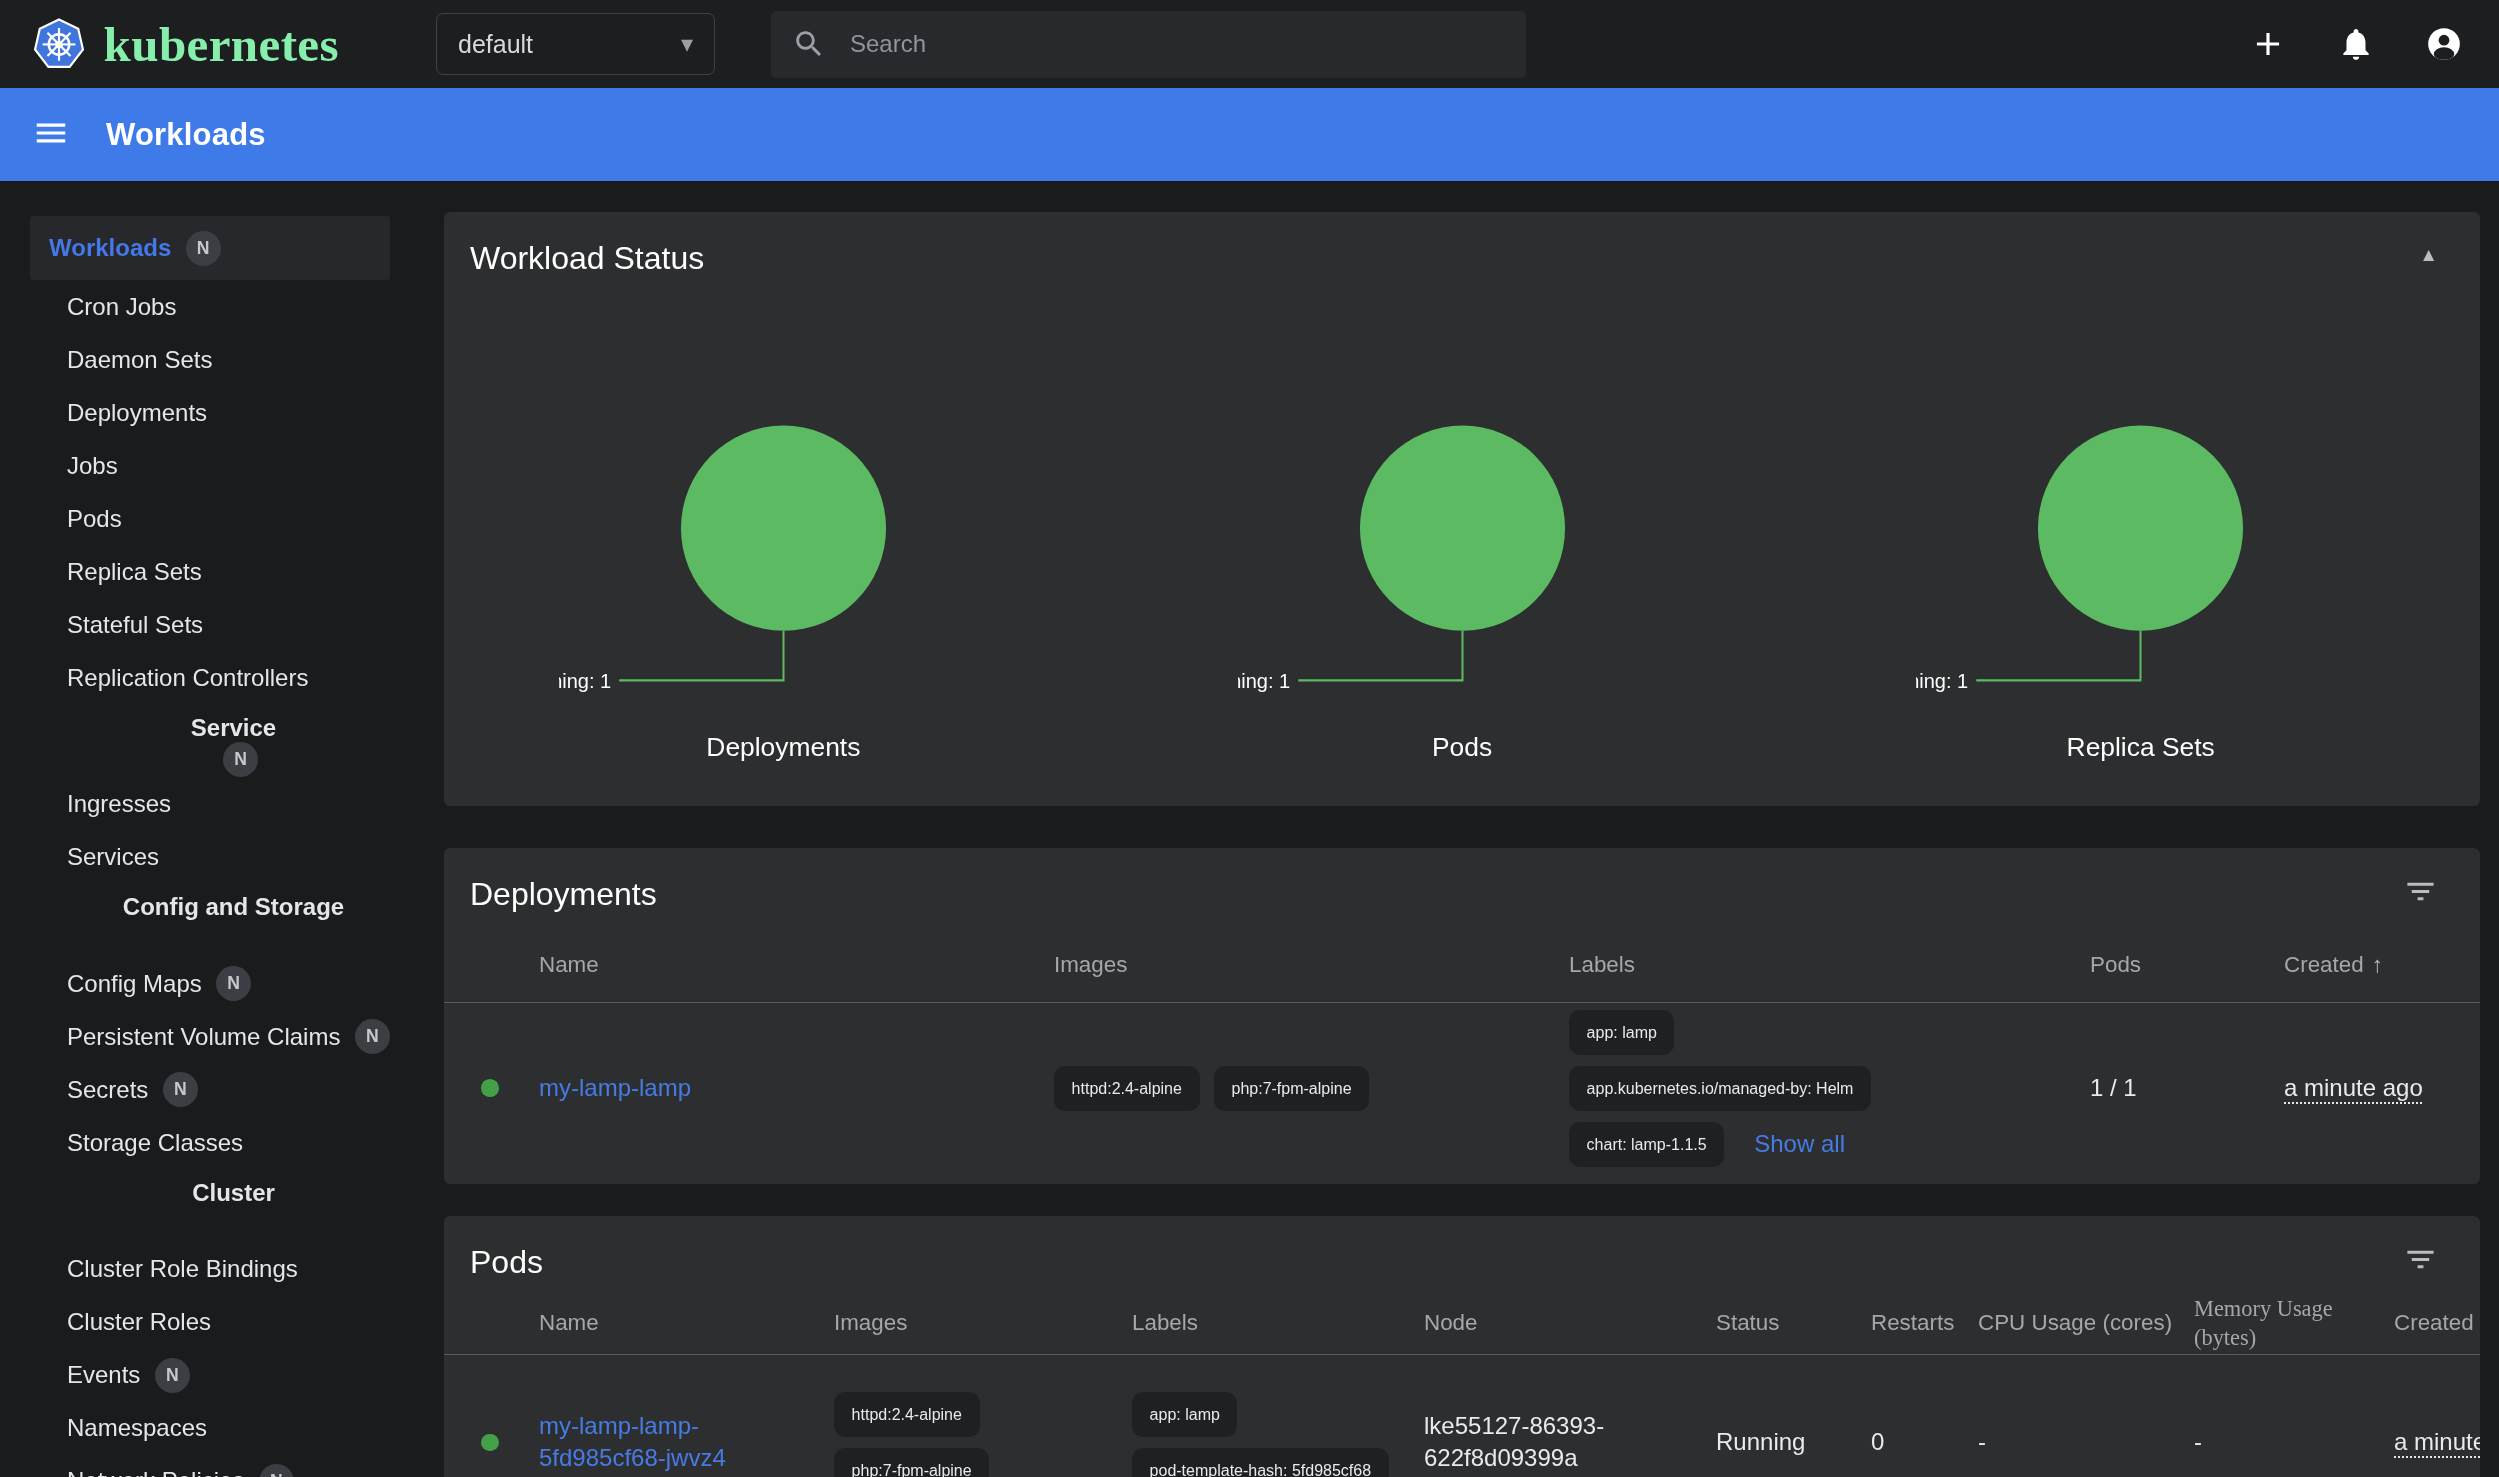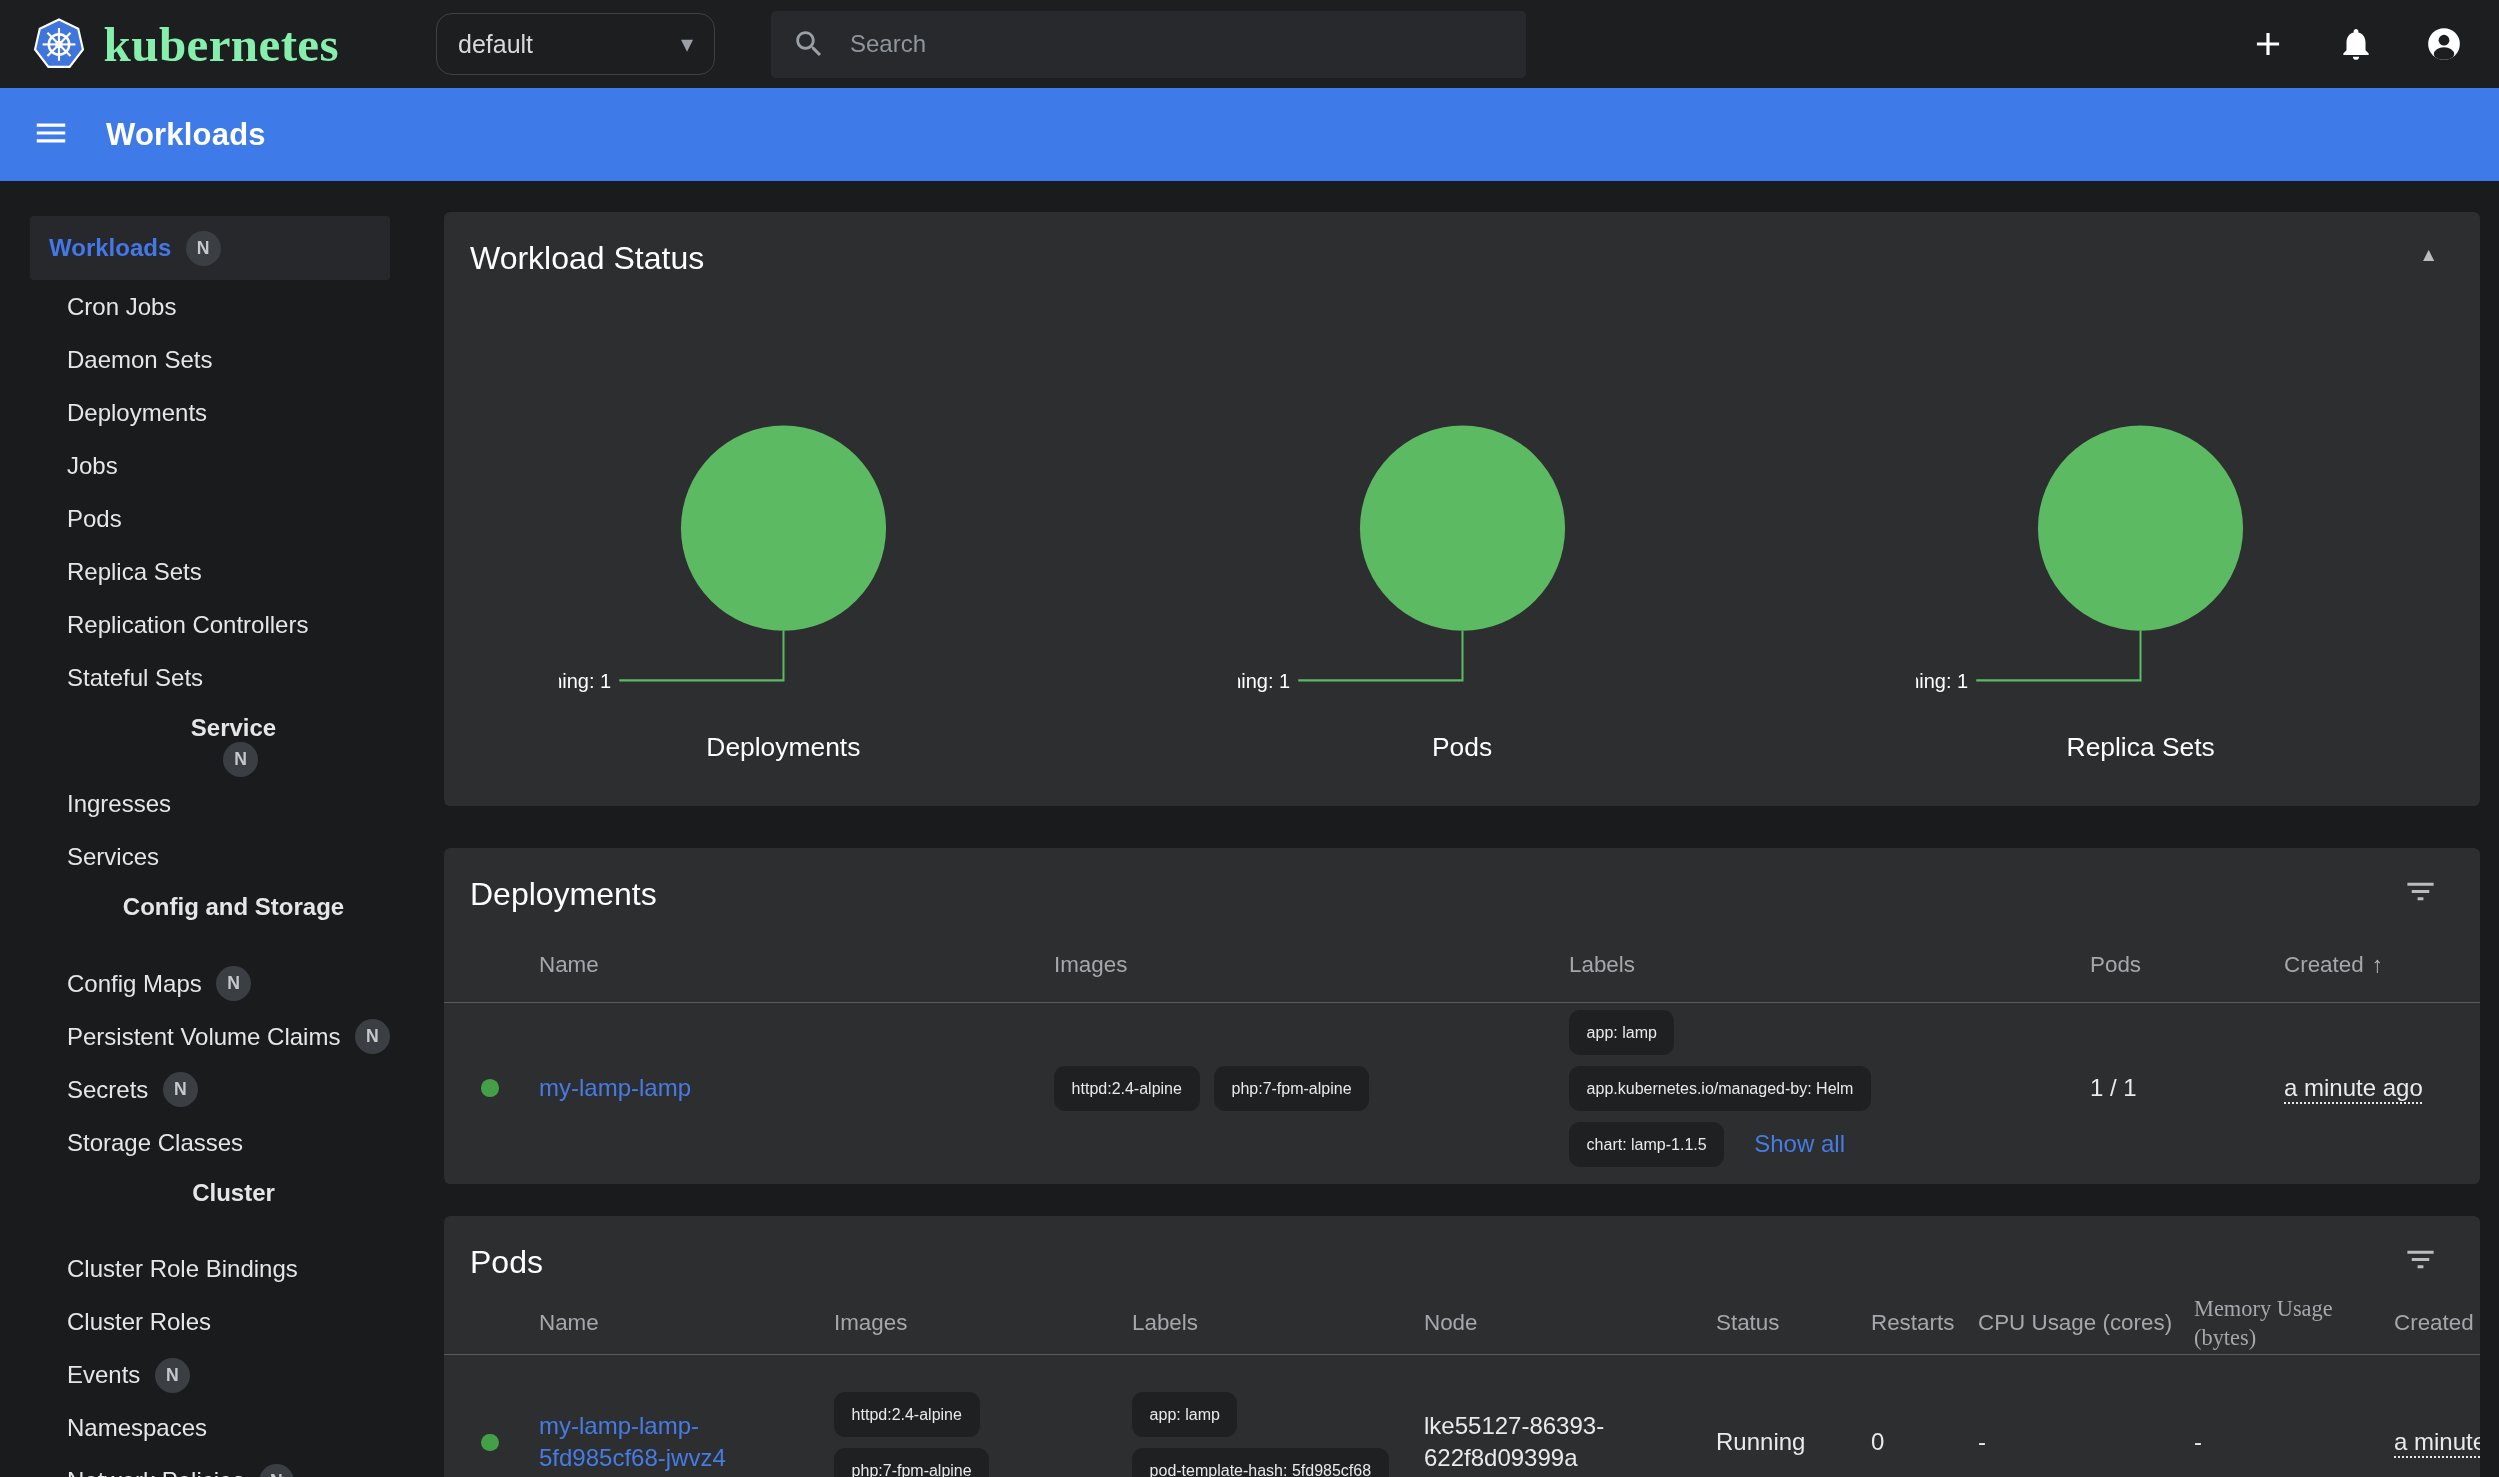--- a/index.html
+++ b/index.html
@@ -14,21 +14,21 @@
   
   .app-header {
     position: absolute; top: 0; left: 0; width: 2500px; height: 88px;
     background: #1d1e20; display: flex; align-items: center;
   }
   .brand { display: flex; align-items: center; margin-left: 32px; width: 336px; }
   .brand svg { width: 54px; height: 54px; }
   .brand-text { margin-left: 17.6px; font-size: 49px; font-weight: 700; color: #86efac; letter-spacing: 0.4px; font-family: Liberation Serif, serif; }
   .ns-select {
     margin-left: 68px; width: 279px; height: 62px;
-    border: 1.6px solid #3f4245; border-radius: 16px;
+    border: 1.6px solid #3f4245; border-radius: 7px;
     display: flex; align-items: center; padding: 0 21px;
     color: #d7dadd; font-size: 25px; cursor: pointer; background: transparent;
   }
   .ns-caret { margin-left: auto; color: #9aa0a6; font-size: 24px; line-height: 1; }
   .search-bar {
     margin-left: 56px; width: 755px; height: 67px; background: #28292c;
     border-radius: 4.8px; display: flex; align-items: center; padding: 0 21px;
   }
   .search-bar svg { width: 34px; height: 34px; flex: none; }
   .search-bar input {
@@ -205,24 +205,24 @@
     <div class="side-row">
       <span class="side-label">Jobs</span>
     </div>
     <div class="side-row">
       <span class="side-label">Pods</span>
     </div>
     <div class="side-row">
       <span class="side-label">Replica Sets</span>
     </div>
     <div class="side-row">
+      <span class="side-label">Stateful Sets</span>
+    </div>
+    <div class="side-row">
       <span class="side-label">Replication Controllers</span>
-    </div>
-    <div class="side-row">
-      <span class="side-label">Stateful Sets</span>
     </div>
     <div class="side-row hdr gap">
       <span class="side-label">Service</span>
       <span class="nbadge">N</span>
     </div>
     <div class="side-row">
       <span class="side-label">Ingresses</span>
     </div>
     <div class="side-row">
       <span class="side-label">Services</span>

